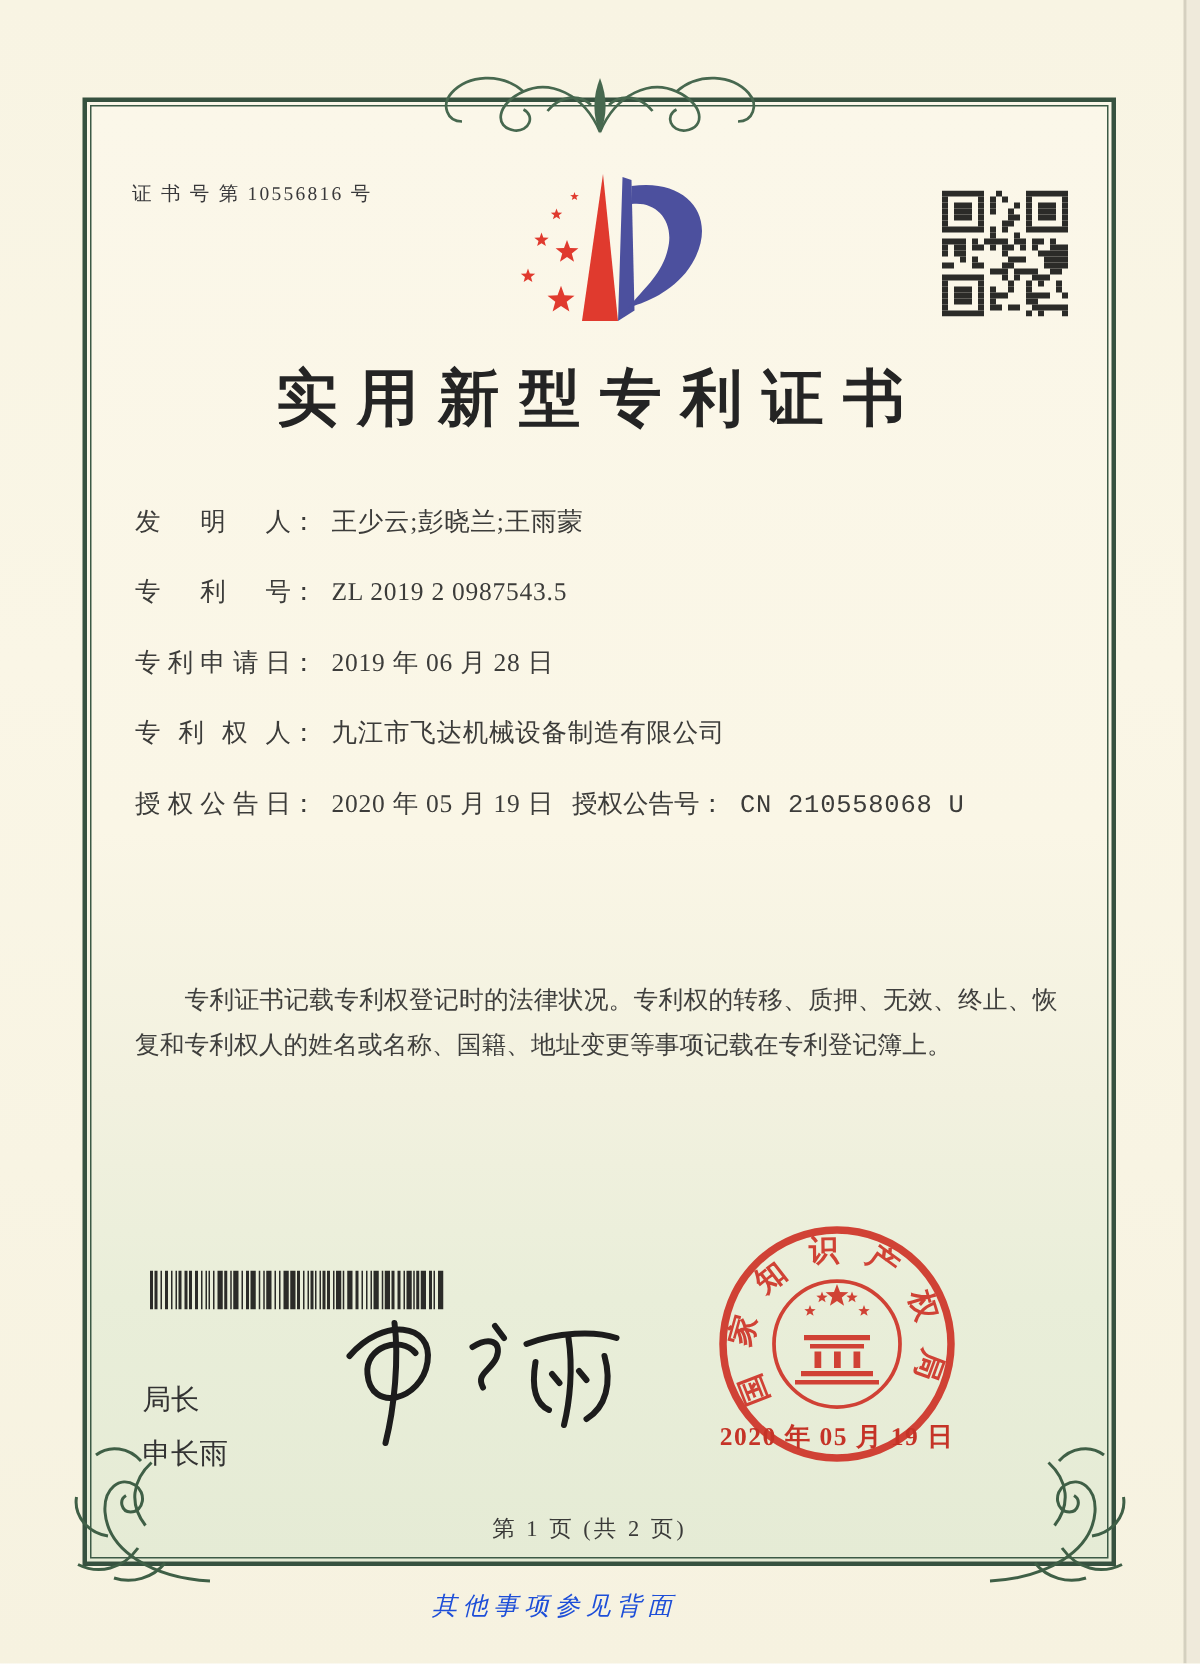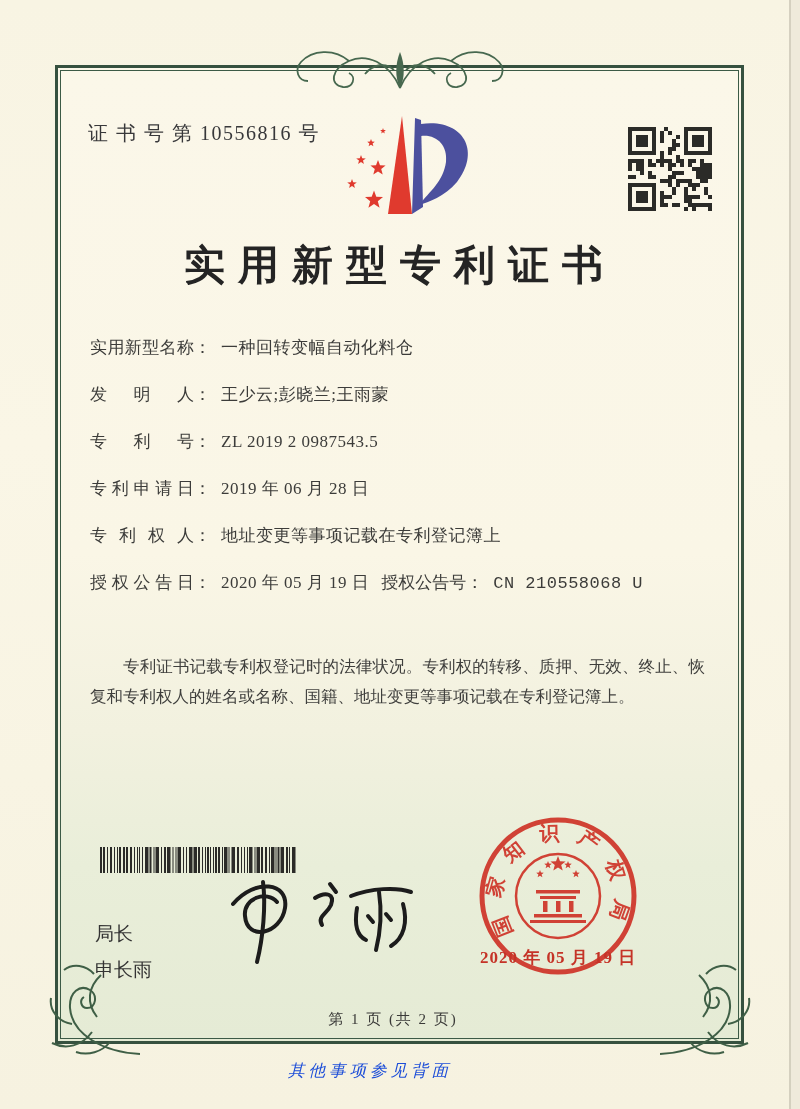--- a/index.html
+++ b/index.html
@@ -19,21 +19,21 @@
   }
   .frame-inner{position:absolute;inset:2px;border:1.5px solid #3c5a46;pointer-events:none;}
 
   .waves{position:absolute;left:59px;top:700px;width:676px;height:337px;opacity:.55;}
 
   .ornament-top{position:absolute;left:270px;top:40px;width:260px;height:52px;}
   .corner-flourish{position:absolute;width:104px;height:98px;}
   .corner-bl{left:40px;top:962px;}
   .corner-br{left:656px;top:962px;transform:scaleX(-1);}
 
-  .cert-no{position:absolute;left:88px;top:120px;font-size:20px;letter-spacing:1.5px;color:#38383a;}
+  .cert-no{position:absolute;left:88px;top:120px;font-size:13px;letter-spacing:1.5px;color:#38383a;}
 
   .logo{position:absolute;left:328px;top:110px;width:156px;height:118px;}
   .qr{position:absolute;left:628px;top:127px;width:84px;height:84px;}
 
   .title{
     position:absolute;left:0;right:0;top:238px;text-align:center;
     font-size:41px;font-weight:bold;letter-spacing:13px;color:#242424;
   }
 
   .fields{position:absolute;left:90px;top:336px;width:620px;}
@@ -343,33 +343,30 @@
       <rect x="12" y="80" width="4" height="4"></rect>
       <rect x="16" y="80" width="4" height="4"></rect>
       <rect x="20" y="80" width="4" height="4"></rect>
       <rect x="24" y="80" width="4" height="4"></rect>
     </svg></div>
 
 <div class="title">实用新型专利证书</div>
 
 <div class="fields">
   <div class="frow">
-    <span class="flabel">实用新型名称</span><span class="fcolon">：</span><span class="fvalue">一种回转变幅自动化料仓</span>
-  </div>
-  <div class="frow">
     <span class="flabel">发明人</span><span class="fcolon">：</span><span class="fvalue">王少云;彭晓兰;王雨蒙</span>
   </div>
   <div class="frow">
     <span class="flabel">专利号</span><span class="fcolon">：</span><span class="fvalue">ZL 2019 2 0987543.5</span>
   </div>
   <div class="frow">
     <span class="flabel">专利申请日</span><span class="fcolon">：</span><span class="fvalue">2019 年 06 月 28 日</span>
   </div>
   <div class="frow">
-    <span class="flabel">专利权人</span><span class="fcolon">：</span><span class="fvalue">地址变更等事项记载在专利登记簿上</span>
+    <span class="flabel">专利权人</span><span class="fcolon">：</span><span class="fvalue">九江市飞达机械设备制造有限公司</span>
   </div>
   <div class="frow">
     <span class="flabel">授权公告日</span><span class="fcolon">：</span><span class="fvalue">2020 年 05 月 19 日</span><span class="fpair2"><span>授权公告号</span><span>：</span><span class="fvalue">CN 210558068 U</span></span>
   </div>
 </div>
 
 <div class="paras">
   <p>专利证书记载专利权登记时的法律状况。专利权的转移、质押、无效、终止、恢复和专利权人的姓名或名称、国籍、地址变更等事项记载在专利登记簿上。</p>
 </div>
 

